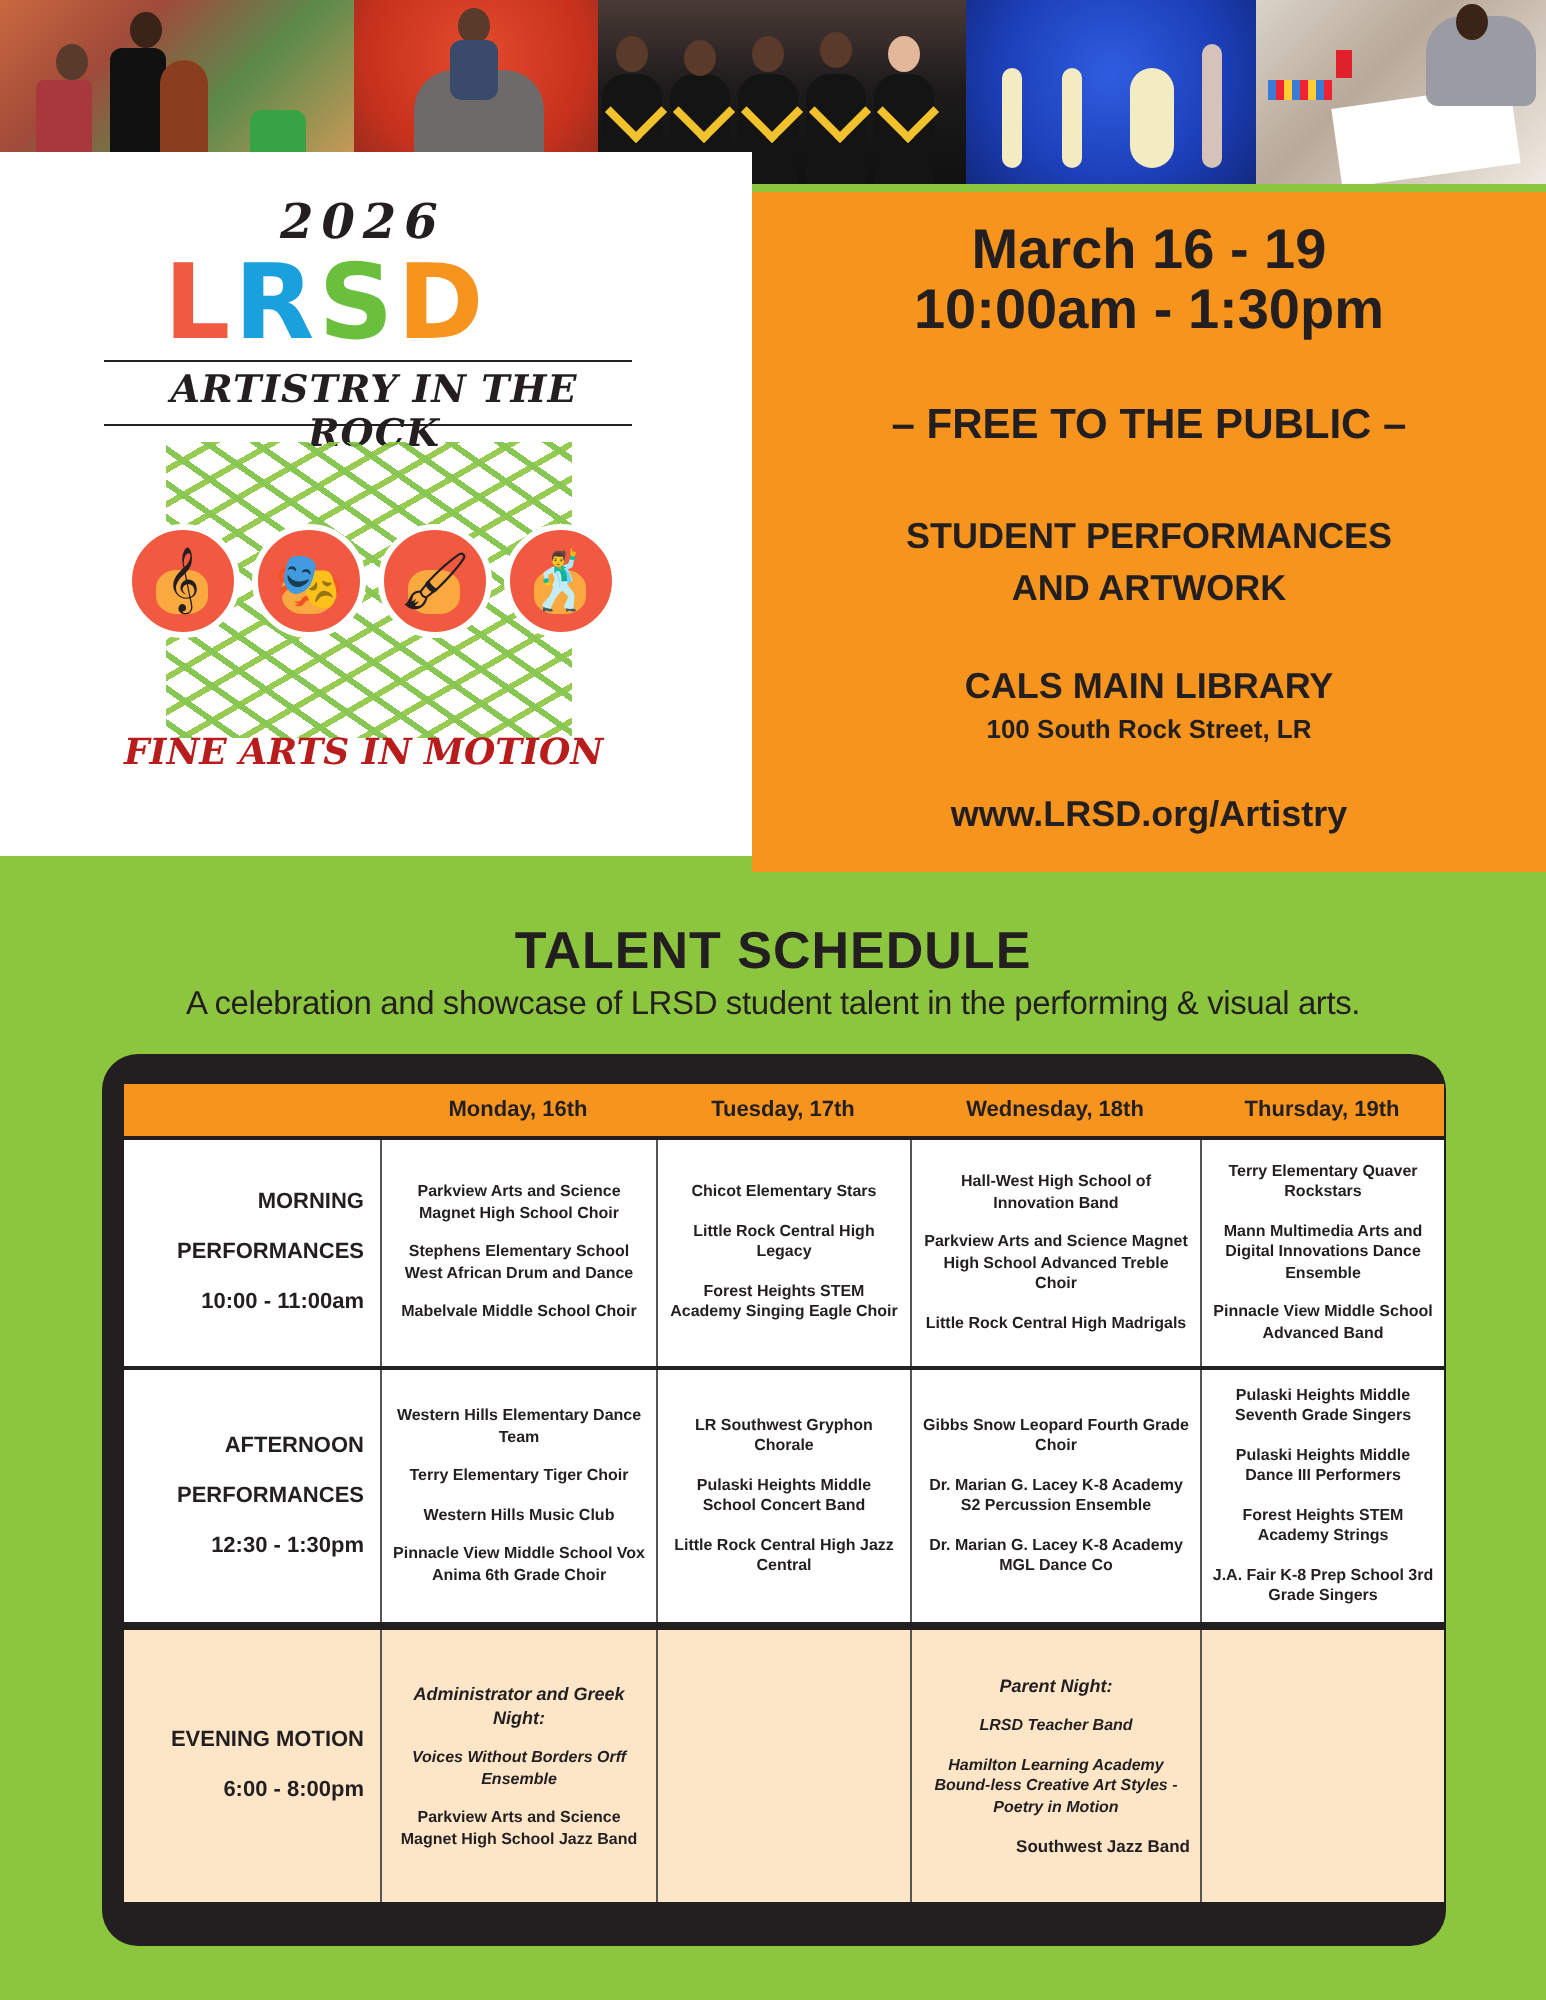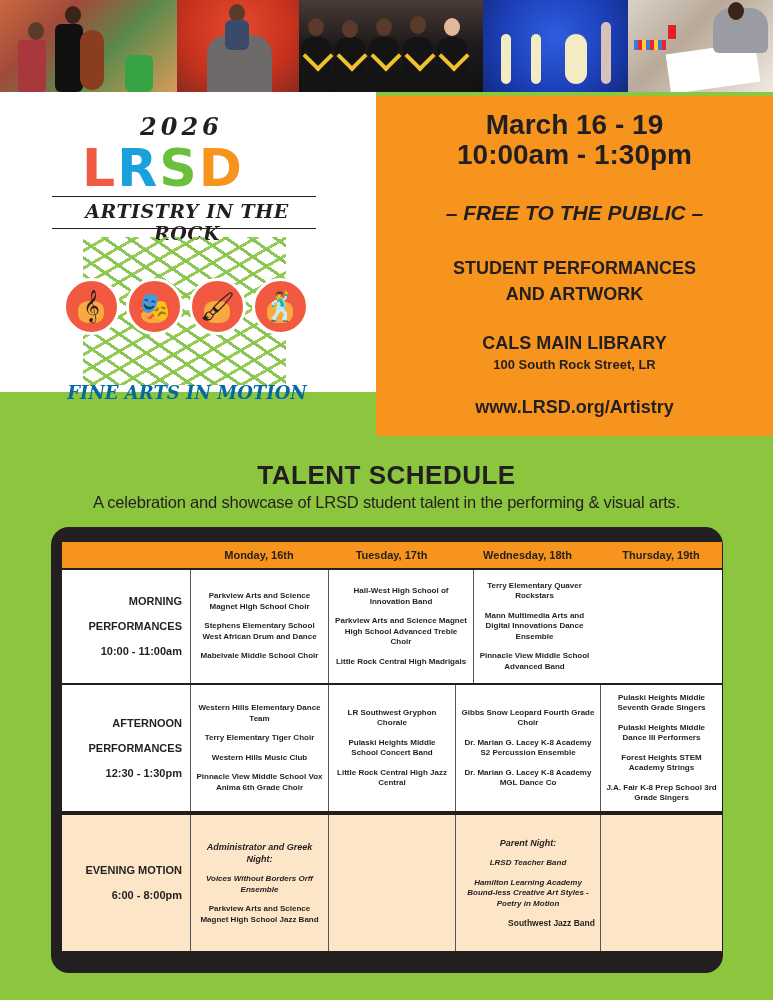--- a/index.html
+++ b/index.html
@@ -13,44 +13,44 @@
   .p2 { width: 122px; background: radial-gradient(circle at 50% 30%, #e24b2d 0%, #c8321d 60%, #8a2a1e 100%); }
   .p3 { width: 184px; background: linear-gradient(180deg,#4a3a35 0%,#1c1a1b 50%,#111 100%); }
   .p4 { width: 145px; background: radial-gradient(circle at 50% 40%, #2f5de0 0%, #1c3fb8 60%, #122a80 100%); }
   .p5 { width: 145px; background: linear-gradient(135deg,#d9d3c8 0%,#b9a999 40%,#efeae2 100%); }
   .robe { position:absolute; bottom:0; width:30px; height:55px; background:#141414; border-radius:12px 12px 0 0; }
   .robe::after { content:""; position:absolute; left:6px; top:8px; width:18px; height:18px; border-left:4px solid #f2c12e; border-bottom:4px solid #f2c12e; transform: rotate(-45deg); }
   .head { position:absolute; width:16px; height:18px; border-radius:50%; background:#5a3a2a; }
   .dancer { position:absolute; bottom:8px; width:10px; height:50px; background:#f3ecc2; border-radius:5px; }
 
   
-  .logo { position: absolute; left: 0; top: 92px; width: 376px; height: 300px; background: #fff; }
+  .logo { position: absolute; left: 0; top: 76px; width: 376px; height: 352px; background: #fff; }
   .logo-year { position:absolute; left:140px; top:20px; font-family:"DejaVu Serif", serif; font-style:italic; font-weight:bold; font-size:24px; letter-spacing:4px; color:#231f20; }
   .logo-letters { position:absolute; left:82px; top:50px; font-family:"DejaVu Sans", sans-serif; font-weight:bold; font-size:52px; letter-spacing:2px; line-height:52px; }
   .logo-letters span:nth-child(1){ color:#f05a40; }
   .logo-letters span:nth-child(2){ color:#1aa0dc; }
   .logo-letters span:nth-child(3){ color:#6abf3c; }
   .logo-letters span:nth-child(4){ color:#f7941d; }
   .rule { position:absolute; left:52px; width:264px; height:1px; background:#231f20; }
   .logo-tagline { position:absolute; left:52px; top:108px; width:270px; text-align:center; font-family:"DejaVu Serif", serif; font-style:italic; font-weight:bold; font-size:19px; letter-spacing:0.5px; color:#231f20; }
   .maze { position:absolute; left:83px; top:145px; width:203px; height:148px;
     background:
       repeating-linear-gradient(35deg, transparent 0 5px, #7cc242 5px 8px, transparent 8px 14px),
       repeating-linear-gradient(-30deg, transparent 0 6px, #8cc63f 6px 9px, transparent 9px 15px);
     opacity:.9; }
   .circles { position:absolute; left:63px; top:186px; display:flex; gap:6px; }
   .circle { width:57px; height:57px; border-radius:50%; background:#f15a40; border:3px solid #fff; display:flex; align-items:center; justify-content:center; font-size:28px; color:#231f20; position:relative; }
   .circle::before { content:""; position:absolute; width:26px; height:22px; background:#fbb040; border-radius:40%; left:12px; top:20px; opacity:.9; }
   .circle span { position:relative; z-index:1; }
-  .logo-footer { position:absolute; left:62px; top:290px; width:250px; text-align:center; font-family:"DejaVu Serif", serif; font-style:italic; font-weight:bold; font-size:18px; color:#0369a1; }
+  .logo-footer { position:absolute; left:62px; top:290px; width:250px; font-family:"DejaVu Serif", serif; font-style:italic; font-weight:bold; font-size:18px; color:#b91c1c; }
 
   
   .info { position:absolute; left:376px; top:96px; width:397px; height:340px; background:#f7941d; text-align:center; color:#231f20; font-family:"Liberation Sans", sans-serif; font-weight:bold; }
   .info .dates { position:absolute; top:14px; left:0; width:100%; font-size:28px; line-height:30px; }
-  .info .free { position:absolute; top:105px; left:0; width:100%; font-size:21px;font-style:italic; }
+  .info .free { position:absolute; top:105px; left:0; width:100%; font-size:21px; }
   .info .perf { position:absolute; top:159px; left:0; width:100%; font-size:18px; line-height:26px; }
   .info .venue { position:absolute; top:237px; left:0; width:100%; font-size:18px; }
   .info .addr { position:absolute; top:261px; left:0; width:100%; font-size:13px; }
   .info .url { position:absolute; top:301px; left:0; width:100%; font-size:18px; }
 
   
   .green { position:absolute; left:0; top:444px; width:773px; height:556px; background:#8cc63f; }
   .schedule-title { position:absolute; top:460px; left:0; width:773px; text-align:center; font-family:"Liberation Sans", sans-serif; font-weight:bold; font-size:26px; letter-spacing:0.5px; color:#231f20; }
   .schedule-sub { position:absolute; top:493px; left:0; width:773px; text-align:center; font-family:"Liberation Sans", sans-serif; font-size:16.5px; color:#231f20; letter-spacing:-0.2px; }
 
@@ -182,20 +182,25 @@
     <div class="cell label c0">
       <div>MORNING</div>
       <div>PERFORMANCES</div>
       <div>10:00 - 11:00am</div>
     </div>
     <div class="cell c1">
       <div>Parkview Arts and Science Magnet High School Choir</div>
       <div>Stephens Elementary School West African Drum and Dance</div>
       <div>Mabelvale Middle School Choir</div>
     </div>
+    <div class="cell c2">
+      <div>Chicot Elementary Stars</div>
+      <div>Little Rock Central High Legacy</div>
+      <div>Forest Heights STEM Academy Singing Eagle Choir</div>
+    </div>
     <div class="cell c3">
       <div>Hall-West High School of Innovation Band</div>
       <div>Parkview Arts and Science Magnet High School Advanced Treble Choir</div>
       <div>Little Rock Central High Madrigals</div>
     </div>
     <div class="cell c4">
       <div>Terry Elementary Quaver Rockstars</div>
       <div>Mann Multimedia Arts and Digital Innovations Dance Ensemble</div>
       <div>Pinnacle View Middle School Advanced Band</div>
     </div>

